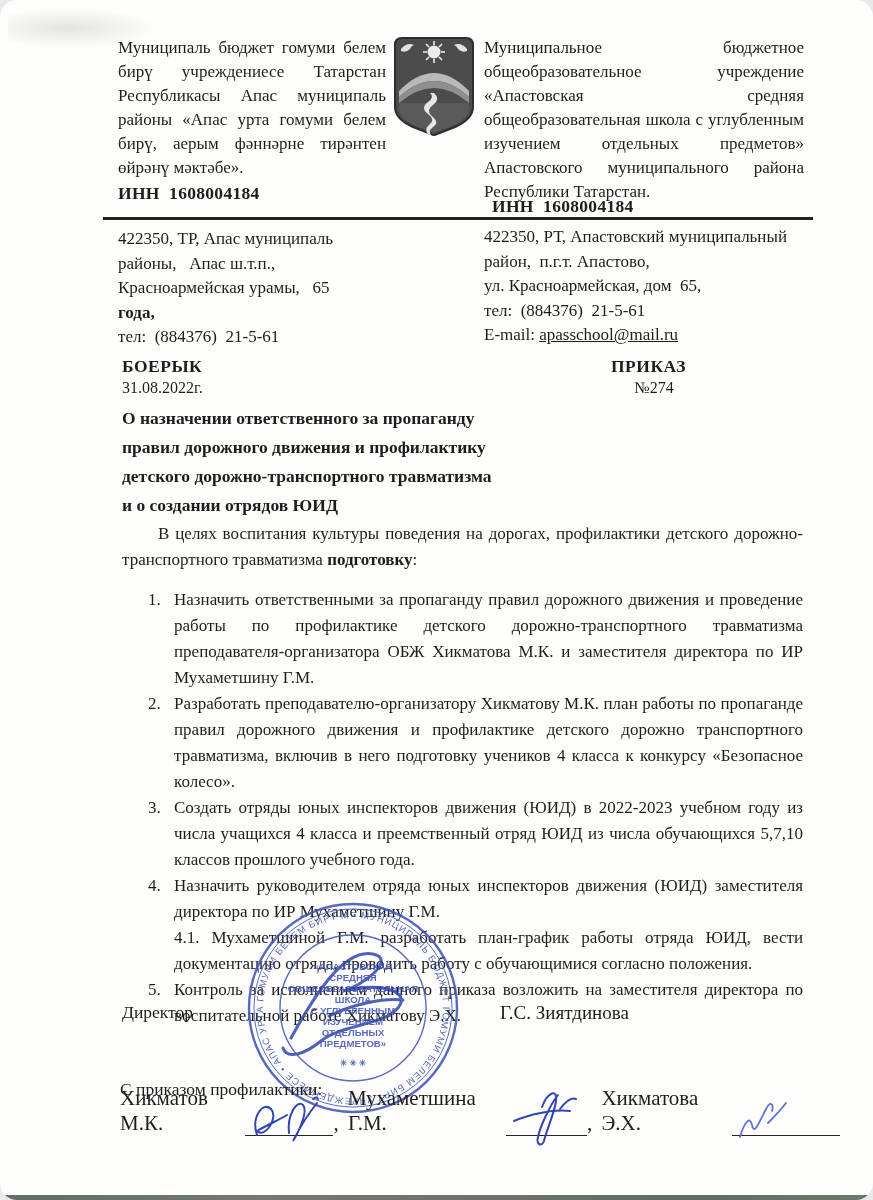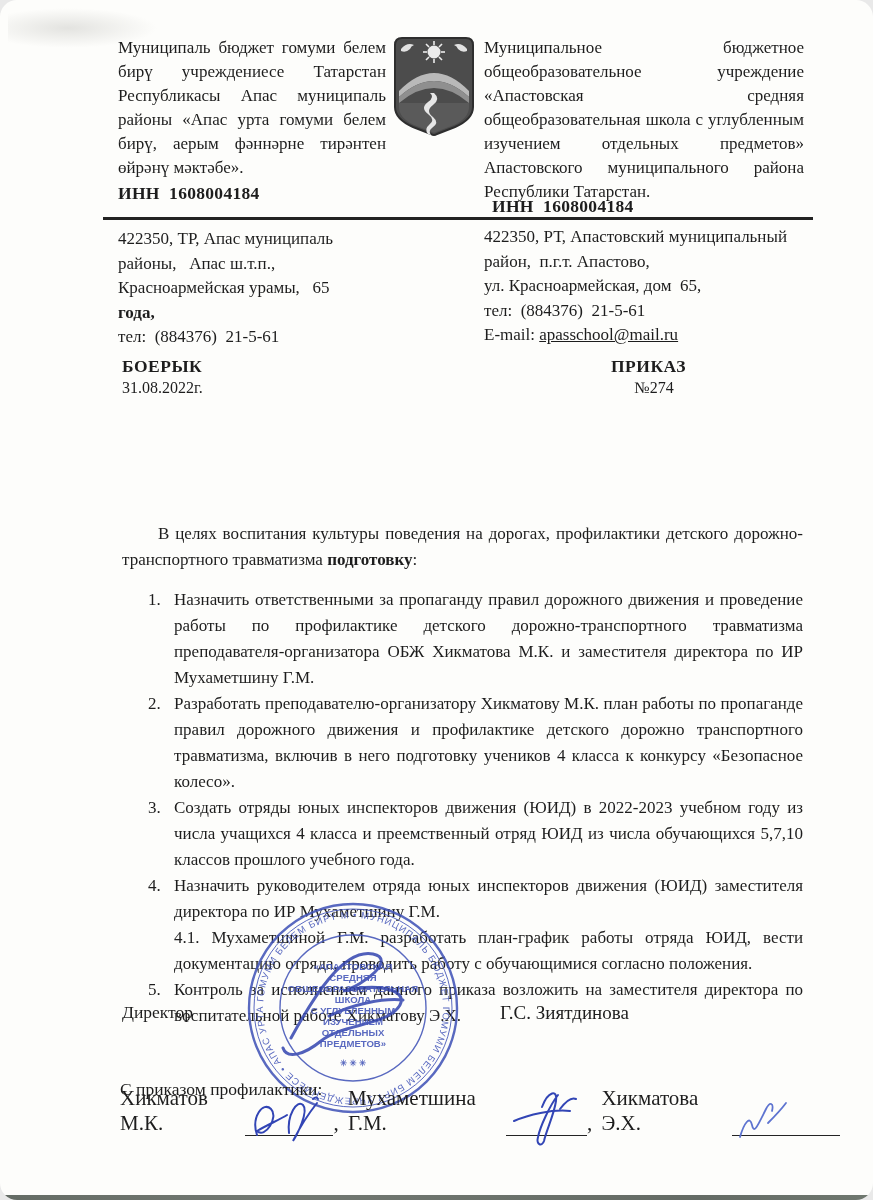--- a/index.html
+++ b/index.html
@@ -90,20 +90,26 @@
     <div class="pre">ул. Красноармейская, дом  65,</div>
     <div class="pre">тел:  (884376)  21-5-61</div>
     <div class="pre"><span>E-mail: </span><span class="u">apasschool@mail.ru</span></div>
   </div>
 
   <div class="abs order-head" style="left:122px; top:356px;">БОЕРЫК</div>
   <div class="abs order-sub" style="left:122px; top:379px;">31.08.2022г.</div>
   <div class="abs order-head" style="left:611px; top:356px;">ПРИКАЗ</div>
   <div class="abs order-sub" style="left:611px; top:379px; width:86px; text-align:center;">№274</div>
 
+  <div class="abs doc-title" style="left:122px; top:404px; width:500px;">
+    <div>О назначении ответственного за пропаганду</div>
+    <div>правил дорожного движения и профилактику</div>
+    <div>детского дорожно-транспортного травматизма</div>
+    <div>и о создании отрядов ЮИД</div>
+  </div>
 
   <div class="abs body-block" style="left:122px; top:521px; width:681px;">
     <p class="just intro"><span>В целях воспитания культуры поведения на дорогах, профилактики детского дорожно-транспортного травматизма </span><span class="b">подготовку</span><span>:</span></p>
 
     <div class="olist">
       <div class="oitem">
         <span class="num">1.</span>
         <div class="itext">Назначить ответственными за пропаганду правил дорожного движения и проведение работы по профилактике детского дорожно-транспортного травматизма преподавателя-организатора ОБЖ Хикматова М.К. и заместителя директора по ИР Мухаметшину Г.М.</div>
       </div>
       <div class="oitem">

